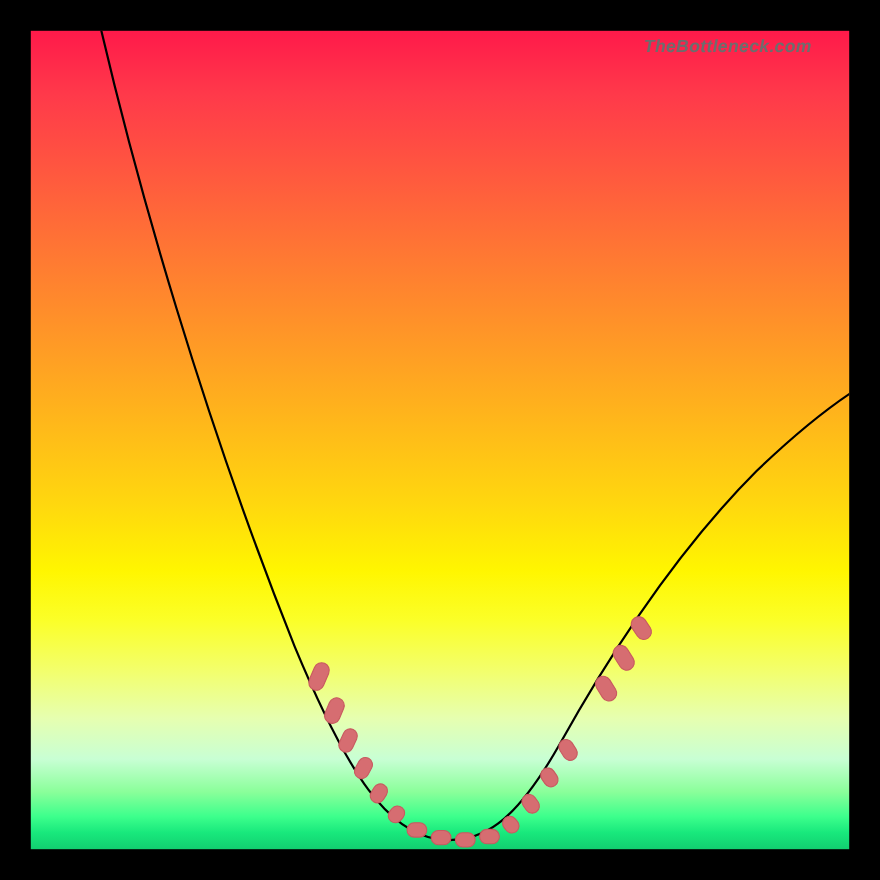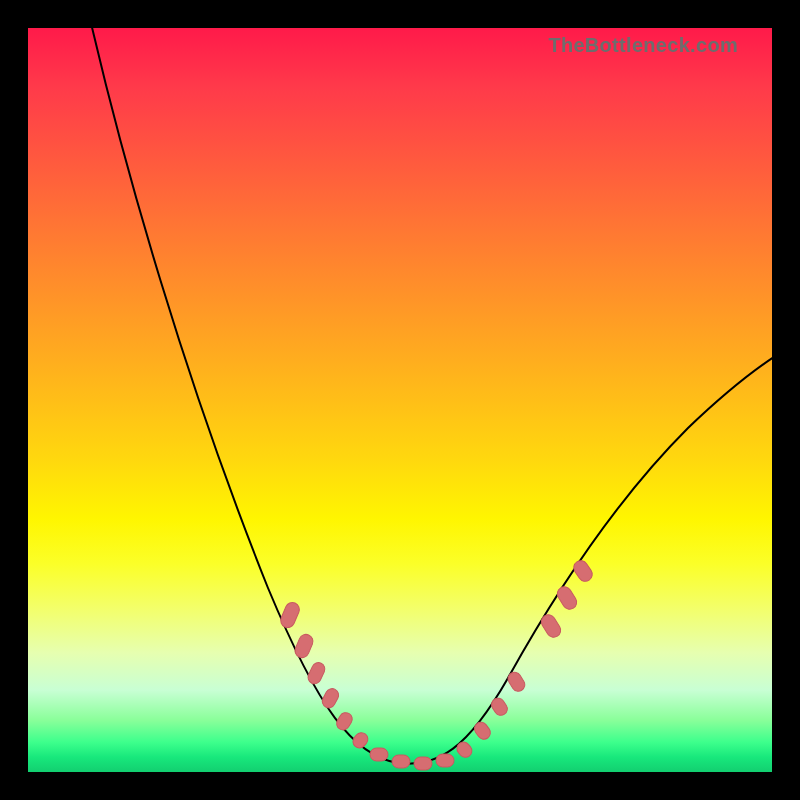--- a/index.html
+++ b/index.html
@@ -38,26 +38,27 @@
       #c8ffd4 89%,
       #8aff9a 93%,
       #3dff8c 96%,
       #18e87c 98%,
       #12cf70 100%);
   }
   .watermark {
     position: absolute;
     top: 6px;
     right: 34px;
-    font-size: 20px;
+    font-size: 16px;
     font-weight: 600;
     color: #6d6d6d;
     letter-spacing: 0.3px;
     pointer-events: none;
     user-select: none;
+    font-style: italic;
   }
   svg.curve {
     position: absolute;
     left: 0;
     top: 0;
     width: 744px;
     height: 744px;
     pointer-events: none;
   }
   .curve-path {

